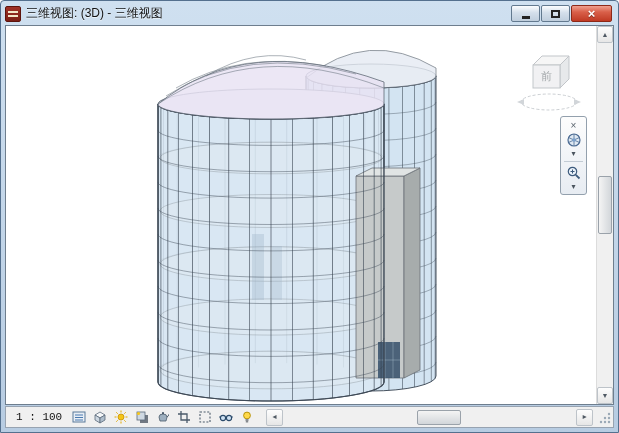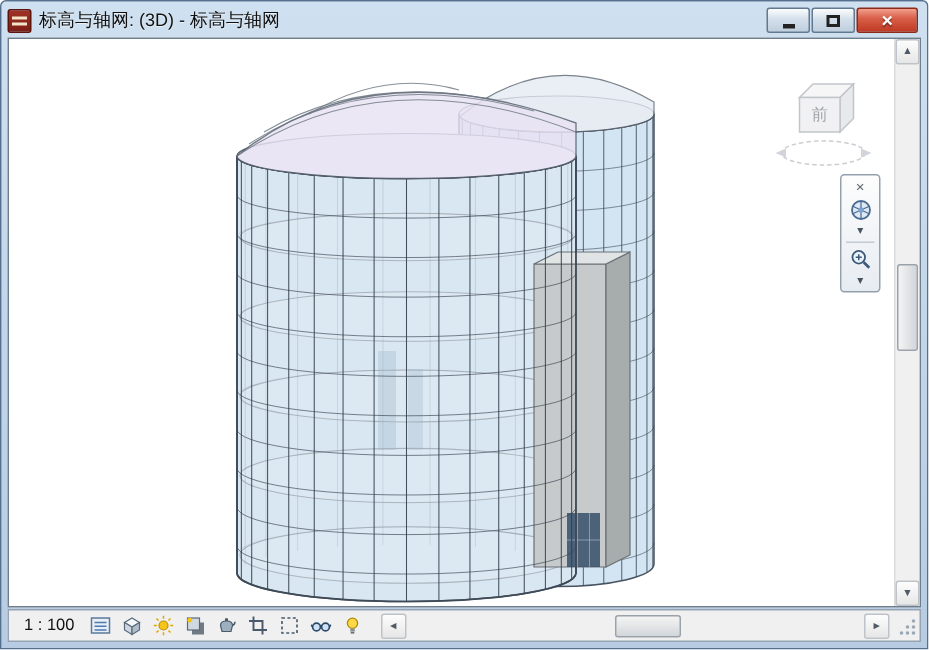--- a/index.html
+++ b/index.html
@@ -89,21 +89,21 @@
   .v-thumb {
     position: absolute; left: 1px; right: 1px; top: 150px; height: 58px;
     background: linear-gradient(90deg, #f4f4f4, #d2d6da);
     border: 1px solid #9aa2aa; border-radius: 2px;
   }
 
   
   .bottombar {
     position: absolute; left: 4px; right: 4px; bottom: 4px; height: 22px;
     background: #f0f0f0; border: 1px solid #97a3b1;
-    display: flex; align-items: center; padding-left: 8px;
+    display: flex; align-items: center; padding-left: 8px; font-family: Liberation Mono, monospace;
   }
   .scale-btn {
     font-size: 11px; color: #111; padding: 1px 6px 1px 2px; border-radius: 2px;
     white-space: nowrap; cursor: default;
   }
   .vcb-icons { display: flex; align-items: center; gap: 3px; margin-left: 2px; }
   .vcb-btn { width: 18px; height: 18px; display: flex; align-items: center; justify-content: center; border-radius: 2px; }
 
   .hscroll { position: relative; flex: 1; height: 17px; margin-left: 10px; background: #f0f0f0; }
   .h-btn {
@@ -120,21 +120,21 @@
   }
   .grip { width: 18px; height: 18px; margin-left: 2px; flex: 0 0 auto; }
 </style>
 </head>
 <body>
 
 <div class="window">
 
   <div class="titlebar">
     <div class="win-icon"></div>
-    <div class="title-text">标高与轴网: (3D) - 标高与轴网</div>
+    <div class="title-text">三维视图: (3D) - 三维视图</div>
     <div class="winbtns">
       <div class="wbtn">
           <span class="glyph-min"></span>
         </div>
       <div class="wbtn">
           <span class="glyph-max"></span>
         </div>
       <div class="wbtn close">
           <span class="glyph-close">×</span>
         </div>

